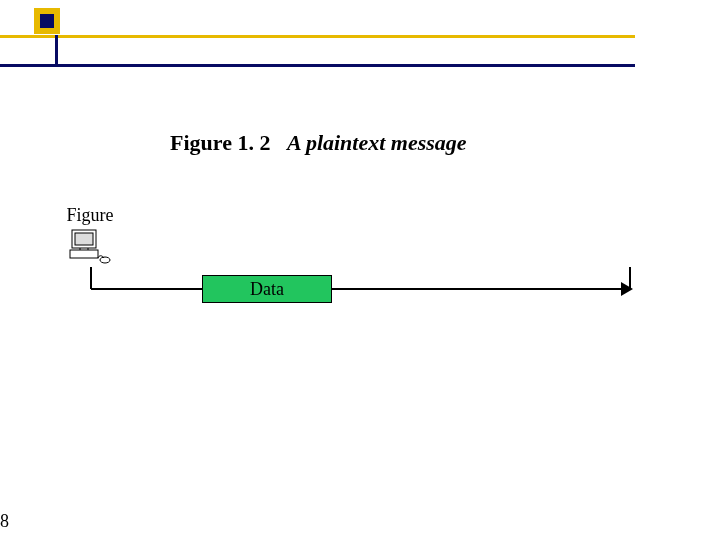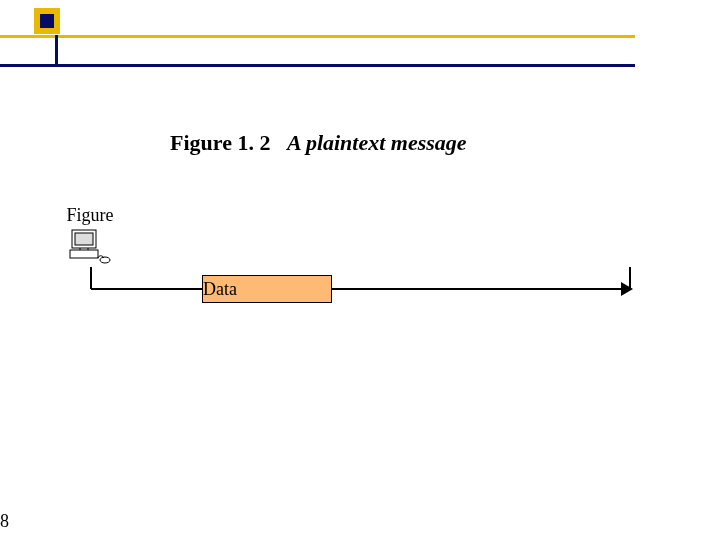--- a/index.html
+++ b/index.html
@@ -58,22 +58,22 @@
     
     .arrow-right {
       position: absolute; left: 561px; top: 77px; width: 0; height: 0;
       border-top: 7px solid transparent;
       border-bottom: 7px solid transparent;
       border-left: 12px solid #000;
     }
 
     .data-box {
       position: absolute; left: 142px; top: 70px; width: 130px; height: 28px;
-      background: #fdba74; border: 1px solid #000;
-      font-size: 18px; text-align: left; line-height: 26px;
+      background: #22c55e; border: 1px solid #000;
+      font-size: 18px; text-align: center; line-height: 26px;
     }
 
     
     .pgnum {
       position: absolute; left: 0px; bottom: 8px;
       font-size: 18px; color: #000;
     }
   </style>
 </head>
 <body>

